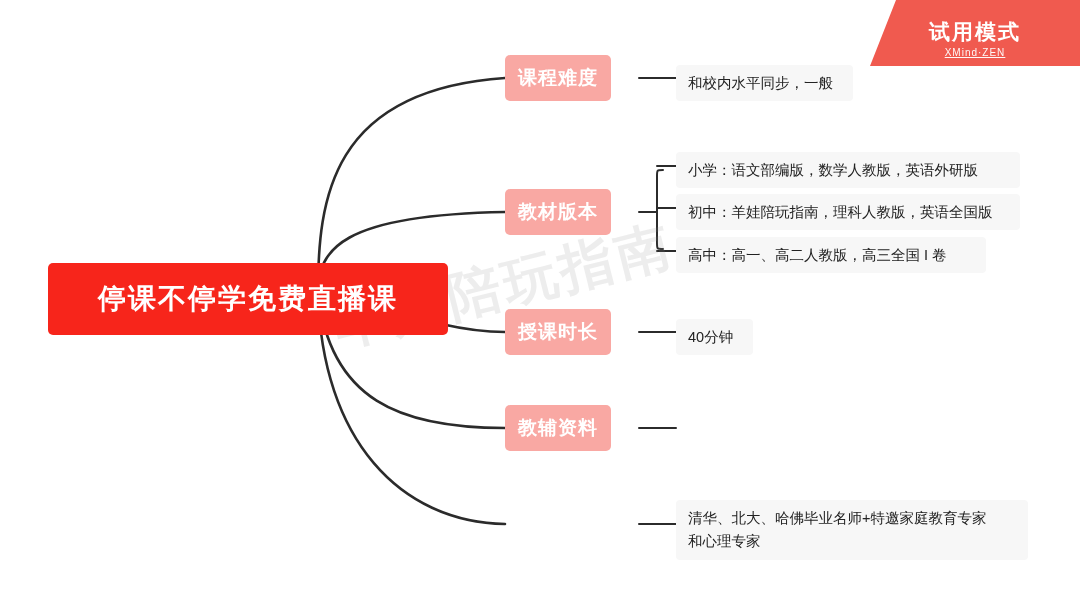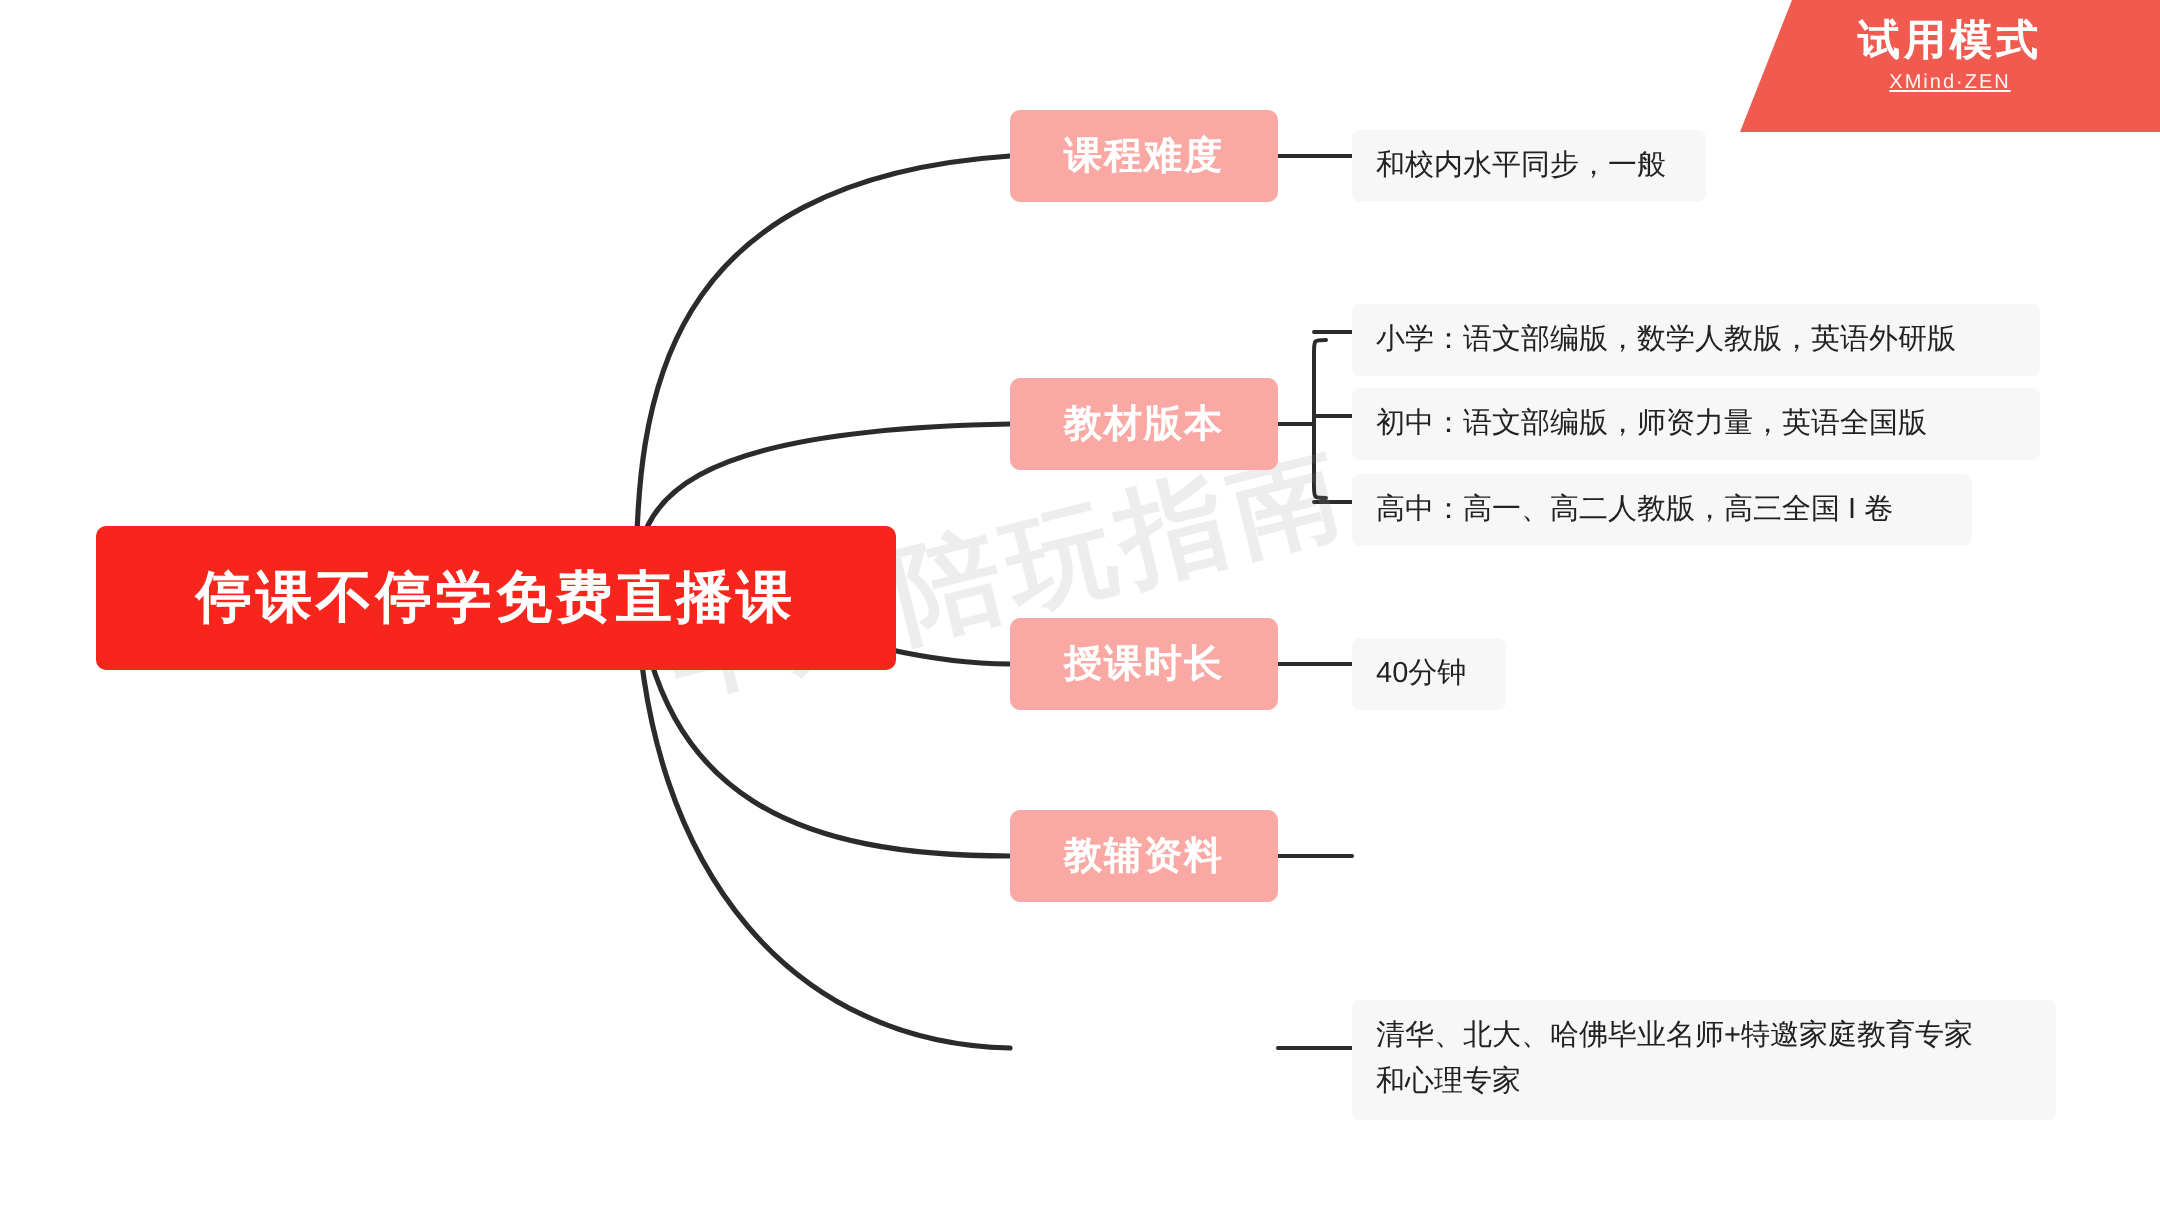--- a/index.html
+++ b/index.html
@@ -30,21 +30,21 @@
   .trial-badge {
     position: absolute;
     right: 0;
     top: 0;
     width: 210px;
     height: 66px;
     background: #f05a4f;
     color: #ffffff;
     clip-path: polygon(26px 0, 210px 0, 210px 66px, 0 66px);
     text-align: center;
-    padding-top: 8px;
+    padding-top: 19px;
     box-sizing: border-box;
   }
   .trial-title {
     font-size: 21px;
     font-weight: bold;
     letter-spacing: 2px;
     line-height: 26px;
   }
   .trial-sub {
     font-size: 10px;
@@ -82,21 +82,21 @@
     font-weight: bold;
     letter-spacing: 2px;
     display: flex;
     align-items: center;
     justify-content: center;
   }
 
   
   .branch-node {
     position: absolute;
-    width: 134px;
+    width: 106px;
     height: 46px;
     background: #f9a8a3;
     border-radius: 5px;
     color: #ffffff;
     font-size: 19px;
     font-weight: bold;
     letter-spacing: 1px;
     display: flex;
     align-items: center;
     justify-content: center;
@@ -155,21 +155,21 @@
     <div class="trial-sub">XMind·ZEN</div>
   </div>
 
   <div class="root-node">停课不停学免费直播课</div>
 
   <div class="branch-node" style="left:505px; top:55px;">课程难度</div>
   <div class="leaf" style="left:676px; top:65px; width:177px;">和校内水平同步，一般</div>
 
   <div class="branch-node" style="left:505px; top:189px;">教材版本</div>
   <div class="leaf" style="left:676px; top:152px; width:344px;">小学：语文部编版，数学人教版，英语外研版</div>
-  <div class="leaf" style="left:676px; top:194px; width:344px;">初中：语文部编版，师资力量，英语全国版</div>
+  <div class="leaf" style="left:676px; top:194px; width:344px;">初中：羊娃陪玩指南，理科人教版，英语全国版</div>
   <div class="leaf" style="left:676px; top:237px; width:310px;">高中：高一、高二人教版，高三全国 I 卷</div>
 
   <div class="branch-node" style="left:505px; top:309px;">授课时长</div>
   <div class="leaf" style="left:676px; top:319px; width:77px;">40分钟</div>
 
   <div class="branch-node" style="left:505px; top:405px;">教辅资料</div>
 
   <div class="leaf two-line" style="left:676px; top:500px; width:352px;">清华、北大、哈佛毕业名师+特邀家庭教育专家
 和心理专家</div>
 

